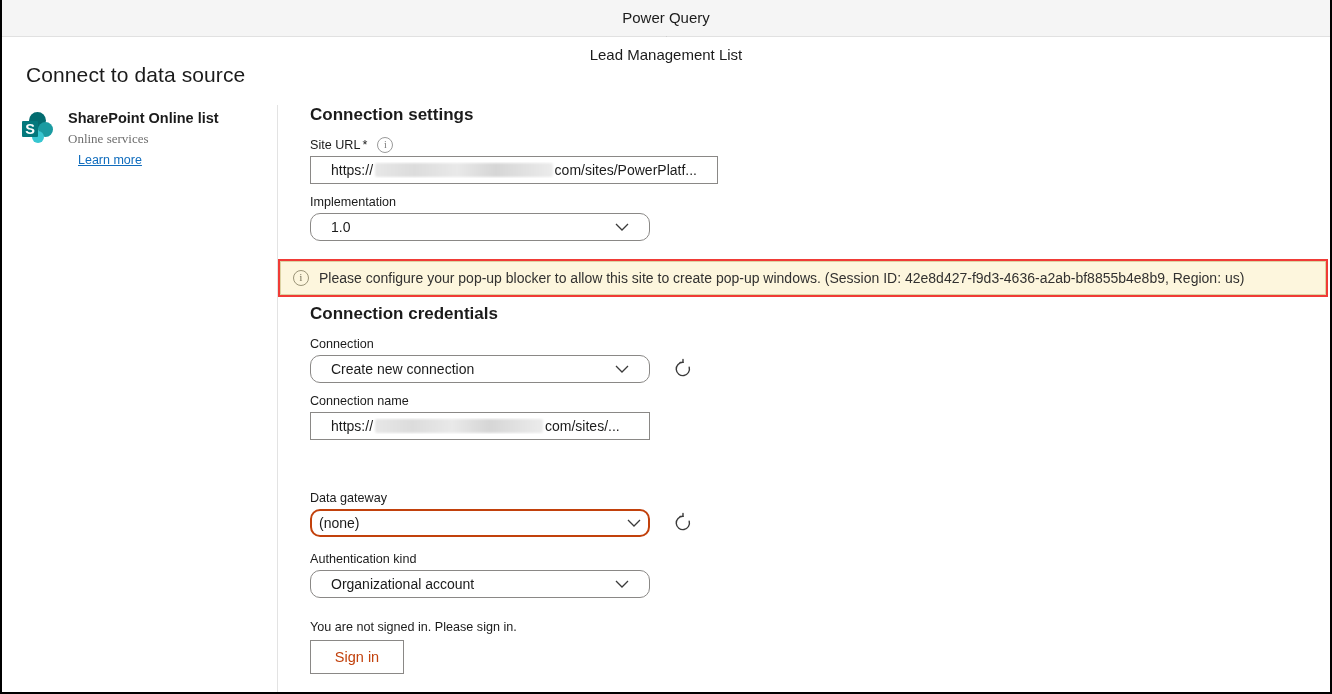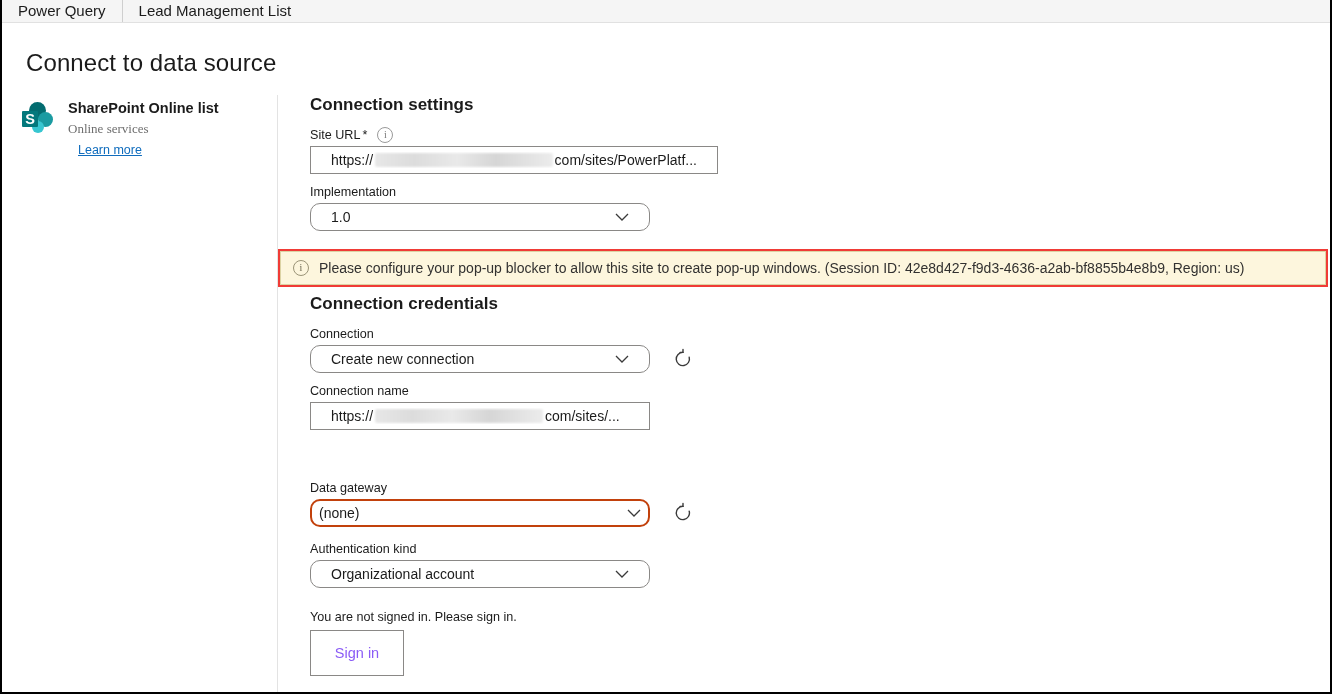--- a/index.html
+++ b/index.html
@@ -18,46 +18,47 @@
     overflow: hidden;
     box-sizing: border-box;
     border-left: 2px solid #000000;
     border-right: 2px solid #000000;
     border-bottom: 2px solid #000000;
     background: #ffffff;
   }
 
   
   .tabbar {
-    height: 23px;
+    height: 37px;
     background: #f5f5f5;
     border-bottom: 1px solid #e1e1e1;
     display: flex;
     align-items: center;
     box-sizing: border-box;
+    flex-direction: column;
   }
   .tab {
     font-size: 15px;
     color: #1b1b1b;
     padding: 0 16px;
     line-height: 36px;
     height: 36px;
     white-space: nowrap;
     cursor: default;
   }
   .tab-sep {
     width: 1px;
     height: 22px;
     background: #cfcfcf;
     flex: 0 0 1px;
   }
 
   
   .page-title {
-    font-size: 24px;
+    font-size: 21px;
     color: #1b1b1b;
     font-weight: 400;
     margin: 0;
     padding: 26px 0 0 24px;
     letter-spacing: 0.1px;
   }
 
   
   .content {
     display: flex;
@@ -257,26 +258,26 @@
   }
 
   .helper-text {
     font-size: 12.6px;
     color: #1b1b1b;
     margin-bottom: 6px;
   }
   .btn {
     box-sizing: border-box;
     min-width: 94px;
-    height: 46px;
+    height: 34px;
     border: 1px solid #8a8886;
     background: #ffffff;
     font-family: "Liberation Sans", sans-serif;
     font-size: 14.5px;
-    color: #8b5cf6;
+    color: #c2410c;
     cursor: pointer;
     padding: 0 16px;
   }
 
   .spacer-8  { height: 8px; }
   .spacer-12 { height: 12px; }
   .spacer-20 { height: 20px; }
   .spacer-28 { height: 28px; }
   .spacer-48 { height: 48px; }
 </style>

